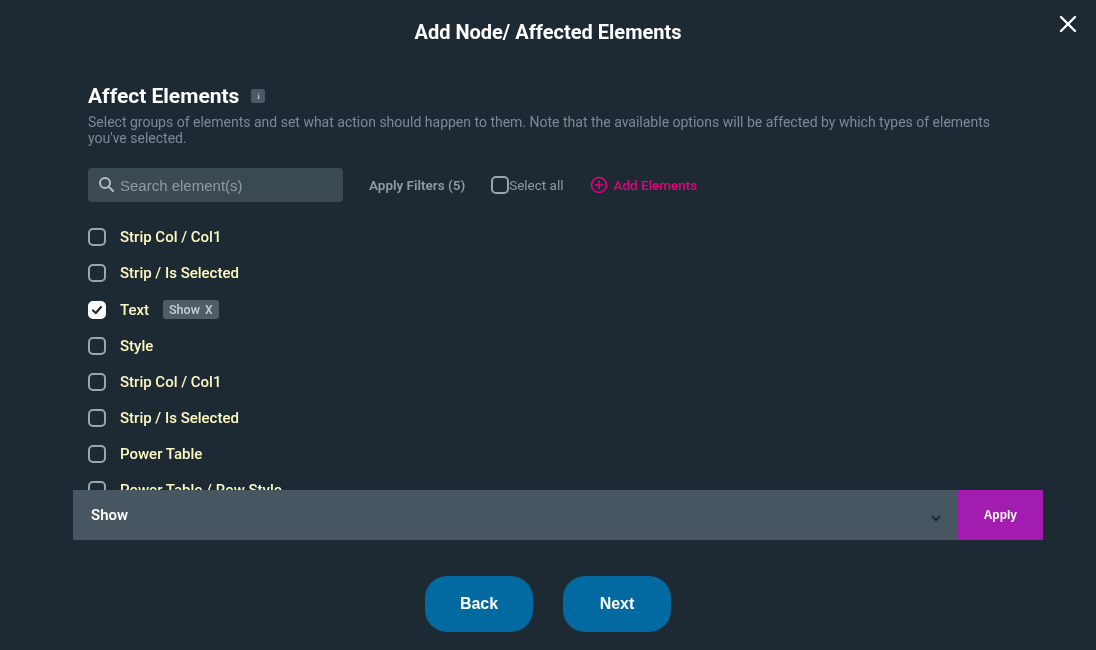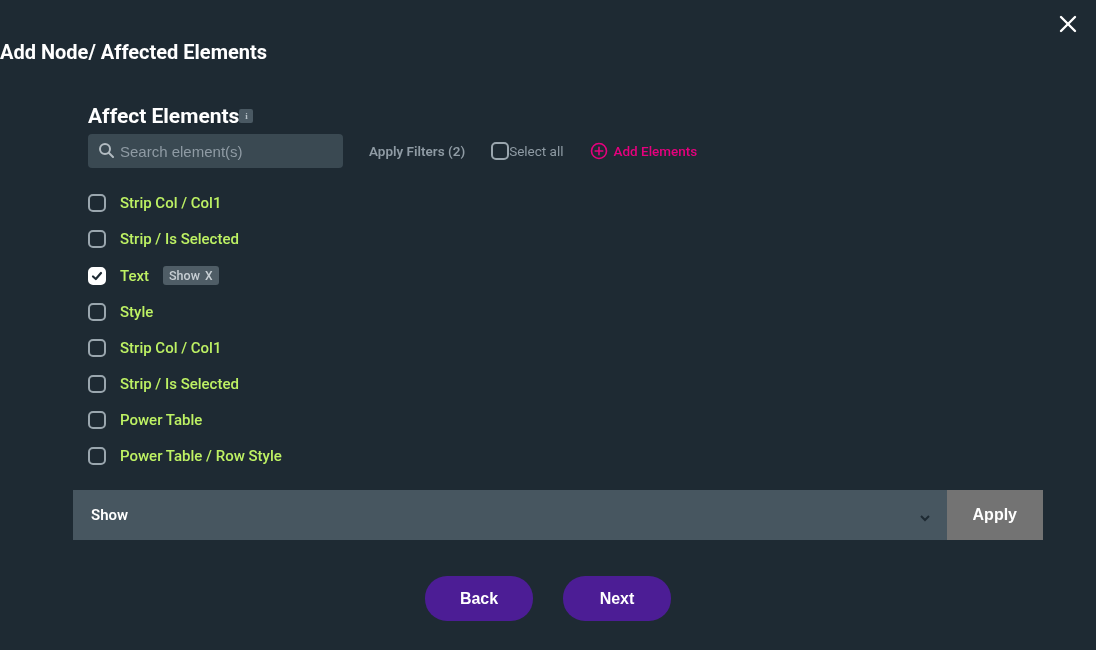--- a/index.html
+++ b/index.html
@@ -4,22 +4,22 @@
 <style>
   * { box-sizing: border-box; margin: 0; padding: 0; }
   html, body { width: 1096px; height: 650px; overflow: hidden; }
   body {
     background: #1e2a33;
     font-family: -apple-system, BlinkMacSystemFont, "Segoe UI", Roboto, "Helvetica Neue", Arial, sans-serif;
     color: #fff;
     position: relative;
   }
   .header {
-    text-align: left;
-    padding-top: 40px;
+    text-align: center;
+    padding-top: 20px;
     padding-bottom: 10px;
     position: relative;
   }
   .header h1 {
     font-size: 20px;
     font-weight: 700;
     color: #fff;
   }
   .close-x {
     position: absolute;
@@ -29,21 +29,21 @@
     width: 20px;
     height: 20px;
   }
   .close-x svg { width: 20px; height: 20px; }
   .content {
     padding: 30px 88px 0 88px;
   }
   .section-title-row {
     display: flex;
     align-items: center;
-    gap: 0;
+    gap: 12px;
     margin-bottom: 6px;
   }
   .section-title {
     font-size: 21px;
     font-weight: 700;
   }
   .info-badge {
     display: inline-flex;
     align-items: center;
     justify-content: center;
@@ -146,21 +146,21 @@
     gap: 18px;
     margin-bottom: 14px;
   }
   .element-item {
     display: flex;
     align-items: center;
     gap: 14px;
   }
   .element-label {
     font-size: 15px;
-    color: #bef264;
+    color: #fef9c3;
     font-weight: 500;
   }
   .action-tag {
     background: #4f5d66;
     border-radius: 3px;
     padding: 2px 6px;
     display: inline-flex;
     align-items: center;
     gap: 5px;
     font-size: 12.5px;
@@ -196,45 +196,45 @@
   }
   .select-caret {
     position: absolute;
     right: 16px;
     top: 50%;
     transform: translateY(-50%);
     width: 12px;
     height: 12px;
   }
   .apply-btn {
-    background: #737373;
+    background: #a21caf;
     color: #fff;
     border: none;
-    font-size: 16px;
+    font-size: 12px;
     font-weight: 700;
     padding: 12px 26px;
     cursor: pointer;
   }
   .footer-btns {
     position: absolute;
     left: 0;
     right: 0;
     top: 576px;
     display: flex;
     justify-content: center;
     gap: 30px;
   }
   .pill-btn {
-    background: #4c1d95;
+    background: #0369a1;
     color: #fff;
     border: none;
     font-size: 16px;
     font-weight: 600;
     border-radius: 22px;
-    height: 45px;
+    height: 56px;
     width: 108px;
     cursor: pointer;
   }
 </style>
 </head>
 <body>
 
 <div class="header">
   <h1>Add Node/ Affected Elements</h1>
   <div class="close-x">
@@ -243,32 +243,33 @@
         <line x1="17" y1="3" x2="3" y2="17" stroke="#fff" stroke-width="2.4" stroke-linecap="round"></line>
       </svg>
   </div>
 </div>
 
 <div class="content">
   <div class="section-title-row">
     <div class="section-title">Affect Elements</div>
     <span class="info-badge">i</span>
   </div>
+  <div class="section-desc">Select groups of elements and set what action should happen to them. Note that the available options will be affected by which types of elements you've selected.</div>
 
   <div class="filter-row">
     <div class="search-box">
       <span class="search-icon">
         <svg viewBox="0 0 16 16">
             <circle cx="7" cy="7" r="5" stroke="#b3bcc2" stroke-width="2" fill="none"></circle>
             <line x1="11" y1="11" x2="15" y2="15" stroke="#b3bcc2" stroke-width="2" stroke-linecap="round"></line>
           </svg>
       </span>
       <input class="search-input" type="text" placeholder="Search element(s)" style="">
     </div>
-    <div class="apply-filters">Apply Filters (2)</div>
+    <div class="apply-filters">Apply Filters (5)</div>
     <div class="select-all-wrap">
       <span class="chk">
         
       </span>
       <span class="select-all-label">Select all</span>
     </div>
     <div class="add-variable">
       <span class="add-var-icon">
         <svg viewBox="0 0 18 18">
             <circle cx="9" cy="9" r="7.5" stroke="#e6007e" stroke-width="1.6" fill="none"></circle>

